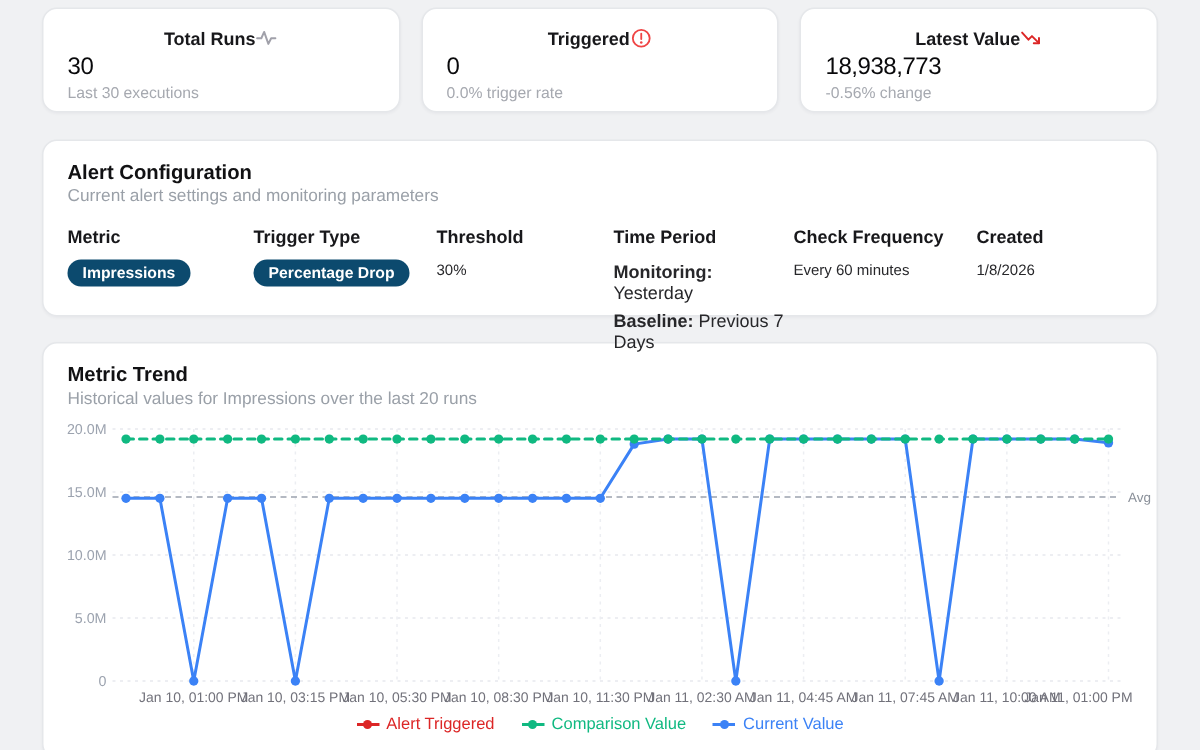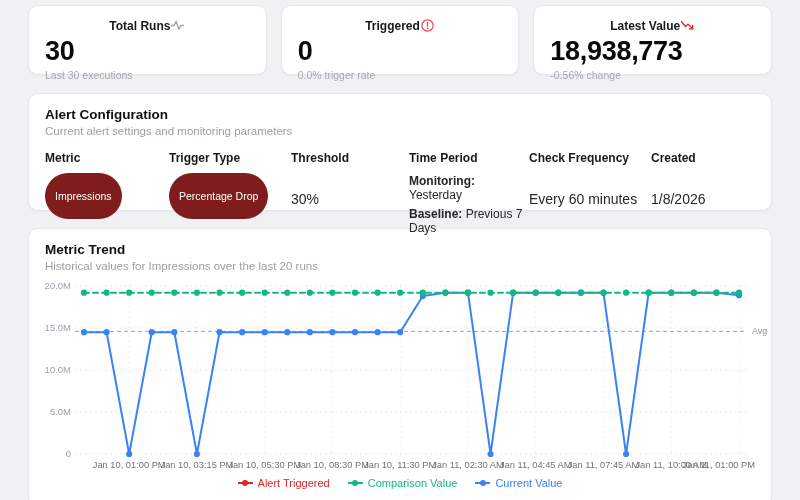--- a/index.html
+++ b/index.html
@@ -16,34 +16,34 @@
     border:1px solid #e5e7ea;
     border-radius:10px;
     box-shadow:0 1px 2px rgba(16,24,40,.04);
   }
   
   .stats-row { display:flex; gap:14px; }
   .stat-card { flex:1; height:70px; padding:12px 16px 10px 16px; }
   .stat-head { display:flex; justify-content:center; align-items:center; }
   .stat-label { font-size:12px; font-weight:600; color:#18181b; }
   .stat-icon { width:15px; height:15px; display:block; }
-  .stat-value { font-size:27px; font-weight:700; margin-top:3px; letter-spacing:-0.3px; color:#09090b; }
+  .stat-value { font-size:16px; font-weight:400; margin-top:3px; letter-spacing:-0.3px; color:#09090b; }
   .stat-sub { font-size:10.5px; color:#a6a9b0; margin-top:2px; }
   
   .config-card { margin-top:18px; height:118px; padding:13px 16px; }
   .section-title { font-size:13.5px; font-weight:700; color:#111113; }
   .section-sub { font-size:11.5px; color:#9aa0a8; margin-top:3px; }
   .fields { display:grid; grid-template-columns:124px 122px 118px 120px 122px 1fr; margin-top:14px; }
   .field-label { font-size:12px; font-weight:600; color:#18181b; }
-  .field-value { margin-top:26px; font-size:14px; color:#27272a; }
+  .field-value { margin-top:10px; font-size:10px; color:#27272a; }
   .badge {
     display:inline-block; margin-top:8px;
-    background:#7f1d1d; color:#fff;
-    font-size:10.5px; font-weight:400;
-    padding:17px 10px; border-radius:999px; white-space:nowrap;
+    background:#0c4a6e; color:#fff;
+    font-size:10.5px; font-weight:700;
+    padding:3px 10px; border-radius:999px; white-space:nowrap;
   }
   .tp-line { font-size:12px; color:#27272a; margin-top:9px; }
   .tp-line + .tp-line { margin-top:5px; }
   .tp-line b { font-weight:700; }
   
   .trend-card { margin-top:17px; height:278px; padding:13px 16px 0 16px; overflow:hidden; }
   #trend-chart { display:block; margin-top:6px; overflow:visible; }
   .legend { display:flex; justify-content:center; align-items:flex-end; gap:18px; margin-top:3px; font-size:11px; }
   .legend-item { display:flex; align-items:center; gap:5px; cursor:pointer; }
   .legend-marker { position:relative; width:15px; height:2px; display:inline-block; }

